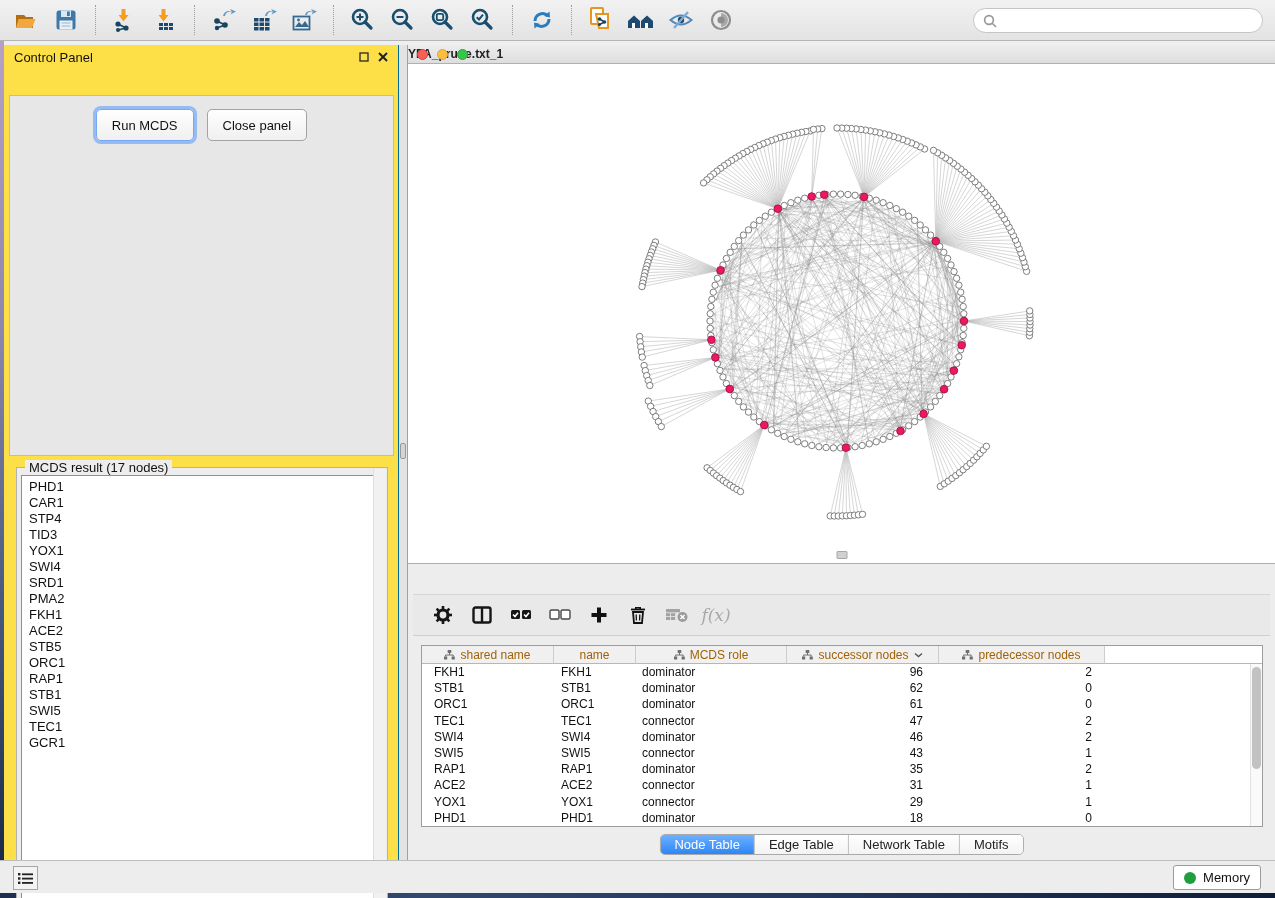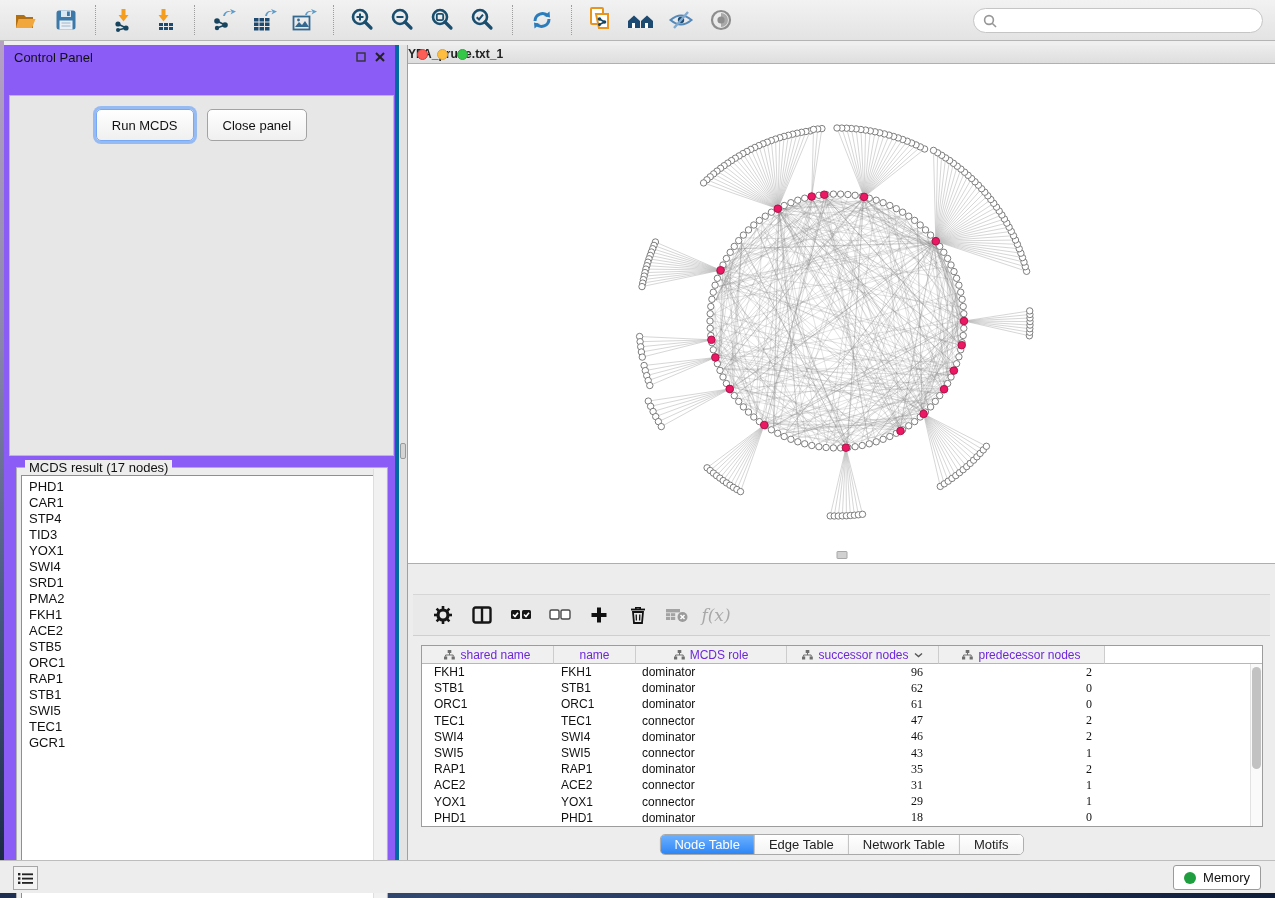--- a/index.html
+++ b/index.html
@@ -17,21 +17,21 @@
   .searchbox input { border:none; outline:none; flex:1; font-size:13px; background:transparent; font-family:"Liberation Sans",sans-serif;}
 
   
   .wall-left { position:absolute; left:0; top:41px; width:4px; height:857px;
     background:linear-gradient(#b6a1c5,#8d87ae,#45587e,#16233f); }
   .wall-bottom { position:absolute; left:0; top:893px; width:1275px; height:5px;
     background:linear-gradient(90deg,#1d2e51,#33486f,#22355c,#101d38); }
 
   
   .control-panel { position:absolute; left:4px; top:45px; width:395px; height:815px;
-    background:#8b5cf6; border-right:4px solid #0369a1; }
+    background:#fde047; border-right:1px solid #0369a1; }
   .panel-title { height:24px; display:flex; align-items:center; padding:0 10px; font-size:13px; color:#111; }
   .win-ctrls { margin-left:auto; display:flex; gap:9px; align-items:center; }
   .cp-tabs { position:absolute; left:50%; transform:translateX(-50%); top:29px; display:flex; height:21px;
     border-radius:5px; overflow:hidden; border:1px solid #a9a9a9; background:#fff; }
   .seg { display:flex; align-items:center; justify-content:center; font-size:13px; color:#222;
     padding:0 14px; border-right:1px solid #b9b9b9; background:linear-gradient(#ffffff,#f3f3f3); cursor:default; }
   .seg:last-child { border-right:none; }
   .seg.active { background:linear-gradient(#6cb1fe,#2e86f6); color:#fff; }
   .cp-pane { position:absolute; left:5px; top:50px; width:385px; height:361px; background:#e7e7e7; border:1px solid #bcbcbc; }
   .opt-label { text-align:center; margin-top:19px; font-size:13px; color:#111; }
@@ -68,26 +68,26 @@
 
   
   .table-panel { position:absolute; left:0; top:518px; right:0; height:297px; background:#ededed; border-top:1px solid #aeaeae; }
   .tp-toolbar { position:absolute; top:30px; left:5px; right:5px; height:42px; background:#e9e9e9;
     border-top:1px solid #d6d6d6; border-bottom:1px solid #cfcfcf; display:flex; align-items:center; padding-left:17px; gap:13px; }
   .ticon { width:26px; height:26px; display:flex; align-items:center; justify-content:center; cursor:default; }
   .fx { font-family:"DejaVu Serif", serif; font-style:italic; font-size:17px; color:#a8a8a8; }
   .tbl { position:absolute; left:13px; top:81px; width:842px; height:182px; background:#fff; border:1px solid #9c9c9c; overflow:hidden; }
   .tbl-grid { display:grid; grid-template-columns:132px 82px 151px 152px 166px 1fr; }
   .th { height:18px; background:#f0f0f0; border-right:1px solid #cdcdcd; border-bottom:1px solid #b7b7b7;
-    display:flex; align-items:center; justify-content:center; gap:5px; font-size:12px; color:#6d28d9; cursor:default; }
+    display:flex; align-items:center; justify-content:center; gap:5px; font-size:12px; color:#a16207; cursor:default; }
   .th.empty { background:#fff; border-right:none; }
   .tr { height:16.2px; }
   .td { font-size:12px; color:#111; display:flex; align-items:center; }
   .td.c1 { padding-left:12px; } .td.c2 { padding-left:7px; } .td.c3 { padding-left:6px; }
-  .td.num { justify-content:flex-end;font-family:Liberation Serif, serif; }
+  .td.num { justify-content:flex-end; }
   .td.c4 { padding-right:16px; } .td.c5 { padding-right:13px; }
   .tbl-scroll { position:absolute; right:0; top:18px; bottom:0; width:12px; background:#fafafa; border-left:1px solid #e2e2e2; }
   .tbl-thumb { position:absolute; top:3px; left:1px; width:9px; height:102px; background:#c2c2c2; border-radius:5px; }
   .tp-tabs { position:absolute; left:50%; transform:translateX(-50%); top:270px; height:21px; display:flex;
     border:1px solid #a9a9a9; border-radius:5px; overflow:hidden; background:#fff; }
 
   
   .status-bar { position:absolute; left:0; top:860px; width:1275px; height:33px; background:#ededed; border-top:1px solid #bdbdbd; }
   .list-btn { position:absolute; left:13px; top:5px; width:25px; height:24px; background:#f3f3f3;
     border:1px solid #a6a6a6; display:flex; align-items:center; justify-content:center; }

